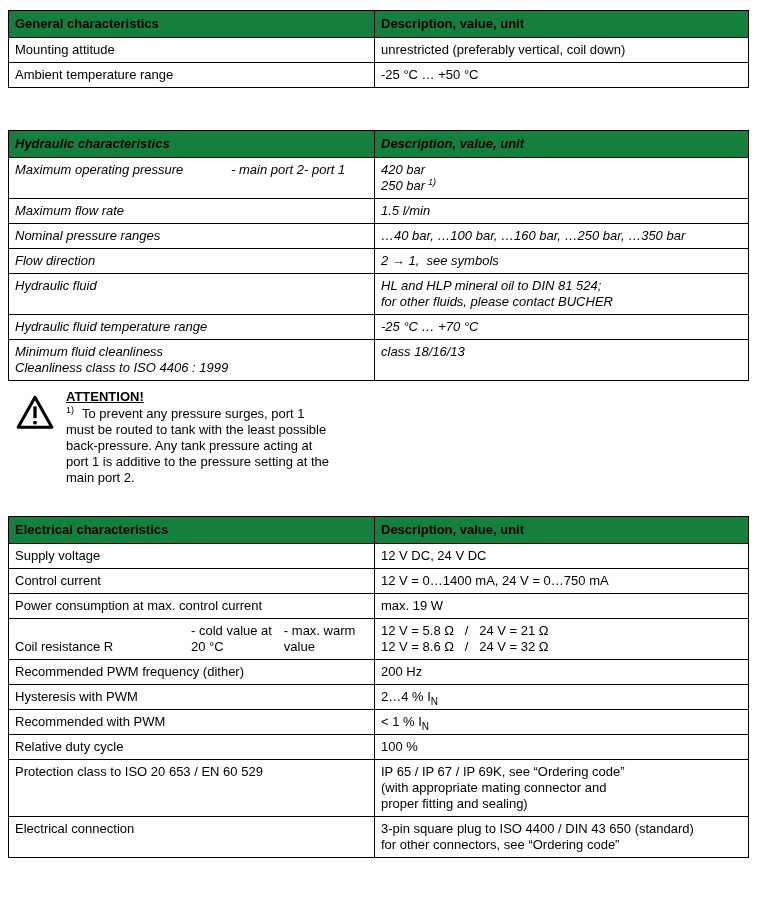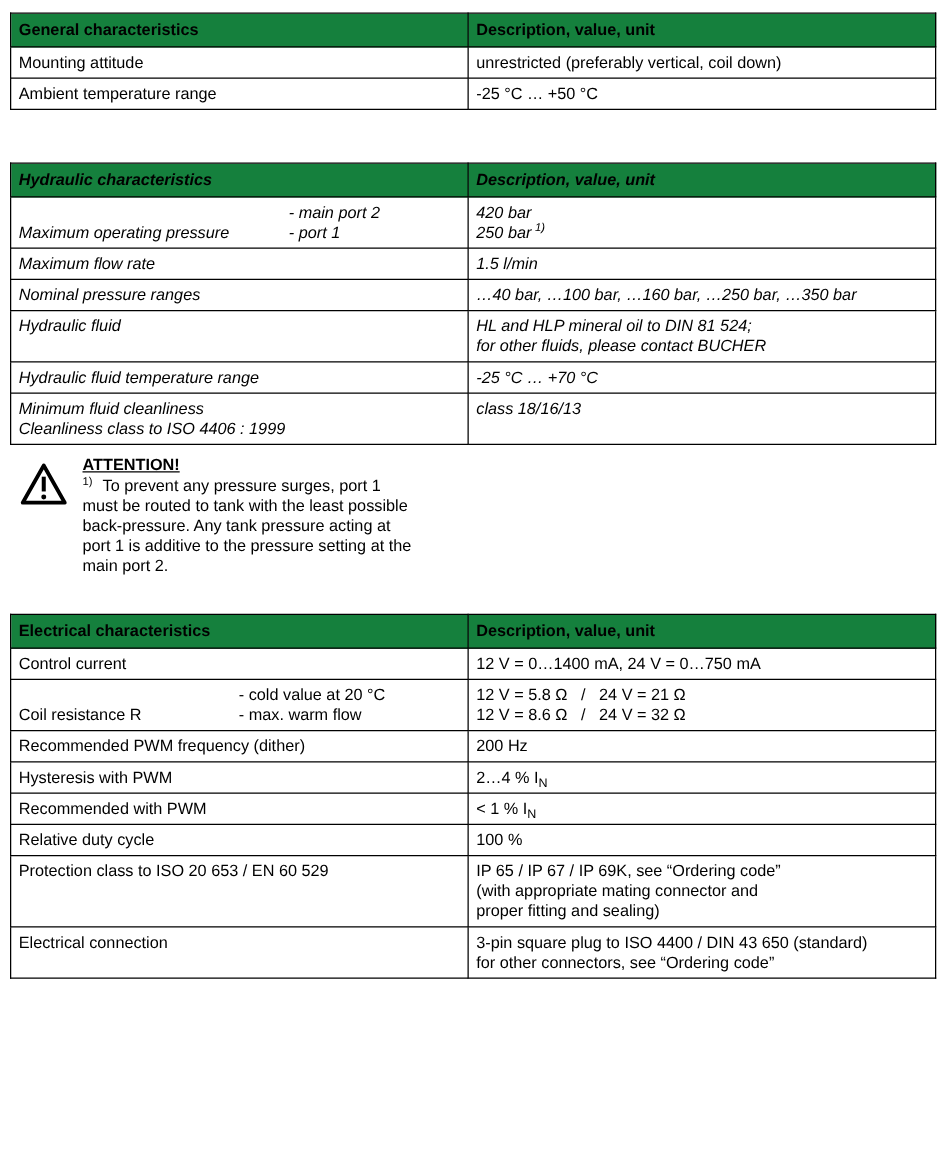--- a/index.html
+++ b/index.html
@@ -36,21 +36,21 @@
   table.hydraulic { margin-bottom: 8px; font-style: italic; }
 
   sup { font-size: 9px;  vertical-align: super; line-height: 0; }
   sub { font-size: 10px; vertical-align: sub;   line-height: 0; }
   sup.spaced { margin-left: 3px; }
 
   .split-label { display: flex; align-items: flex-end; }
   .split-label .main-label { flex: 0 0 auto; }
   table.hydraulic  .main-label { width: 216px; }
   table.electrical .main-label { width: 176px; }
-  .sub-labels { display: flex; flex-direction: column; }
+  .sub-labels { display: flex; }
 
   .attention {
     display: flex;
     margin: 6px 0 30px 8px;
     width: 340px;
   }
   .warning-icon-wrap {
     flex: 0 0 38px;
     margin-right: 12px;
     padding-top: 6px;
@@ -112,20 +112,24 @@
         <div><span data-bind="hydraulic_table.max_pressure.value2">250 bar</span><sup class="spaced" data-bind="hydraulic_table.max_pressure.value2_sup">1)</sup></div>
       </td>
     </tr>
     <tr>
       <td data-bind="hydraulic_table.flow_rate.label">Maximum flow rate</td>
       <td data-bind="hydraulic_table.flow_rate.value">1.5 l/min</td>
     </tr>
     <tr>
       <td data-bind="hydraulic_table.pressure_ranges.label">Nominal pressure ranges</td>
       <td data-bind="hydraulic_table.pressure_ranges.value">…40 bar, …100 bar, …160 bar, …250 bar, …350 bar</td>
+    </tr>
+    <tr>
+      <td data-bind="hydraulic_table.flow_direction.label">Flow direction</td>
+      <td data-bind="hydraulic_table.flow_direction.value">2 → 1,  see symbols</td>
     </tr>
     <tr>
       <td data-bind="hydraulic_table.fluid.label">Hydraulic fluid</td>
       <td>
         <div data-bind="hydraulic_table.fluid.value_line1">HL and HLP mineral oil to DIN 81 524;</div>
         <div data-bind="hydraulic_table.fluid.value_line2">for other fluids, please contact BUCHER</div>
       </td>
     </tr>
     <tr>
       <td data-bind="hydraulic_table.fluid_temp.label">Hydraulic fluid temperature range</td>
@@ -161,30 +165,38 @@
       <col>
     </colgroup>
   <thead>
     <tr>
       <th data-bind="electrical_table.header_label">Electrical characteristics</th>
       <th data-bind="electrical_table.header_value">Description, value, unit</th>
     </tr>
   </thead>
   <tbody>
     <tr>
+      <td data-bind="electrical_table.supply_voltage.label">Supply voltage</td>
+      <td data-bind="electrical_table.supply_voltage.value">12 V DC, 24 V DC</td>
+    </tr>
+    <tr>
       <td data-bind="electrical_table.control_current.label">Control current</td>
       <td data-bind="electrical_table.control_current.value">12 V = 0…1400 mA, 24 V = 0…750 mA</td>
+    </tr>
+    <tr>
+      <td data-bind="electrical_table.power_consumption.label">Power consumption at max. control current</td>
+      <td data-bind="electrical_table.power_consumption.value">max. 19 W</td>
     </tr>
     <tr>
       <td>
         <div class="split-label">
           <span class="main-label" data-bind="electrical_table.coil_resistance.label">Coil resistance R</span>
           <span class="sub-labels">
             <span data-bind="electrical_table.coil_resistance.sub1">- cold value at 20 °C</span>
-            <span data-bind="electrical_table.coil_resistance.sub2">- max. warm flow</span>
+            <span data-bind="electrical_table.coil_resistance.sub2">- max. warm value</span>
           </span>
         </div>
       </td>
       <td>
         <div data-bind="electrical_table.coil_resistance.value1">12 V = 5.8 Ω   /   24 V = 21 Ω</div>
         <div data-bind="electrical_table.coil_resistance.value2">12 V = 8.6 Ω   /   24 V = 32 Ω</div>
       </td>
     </tr>
     <tr>
       <td data-bind="electrical_table.pwm_frequency.label">Recommended PWM frequency (dither)</td>

